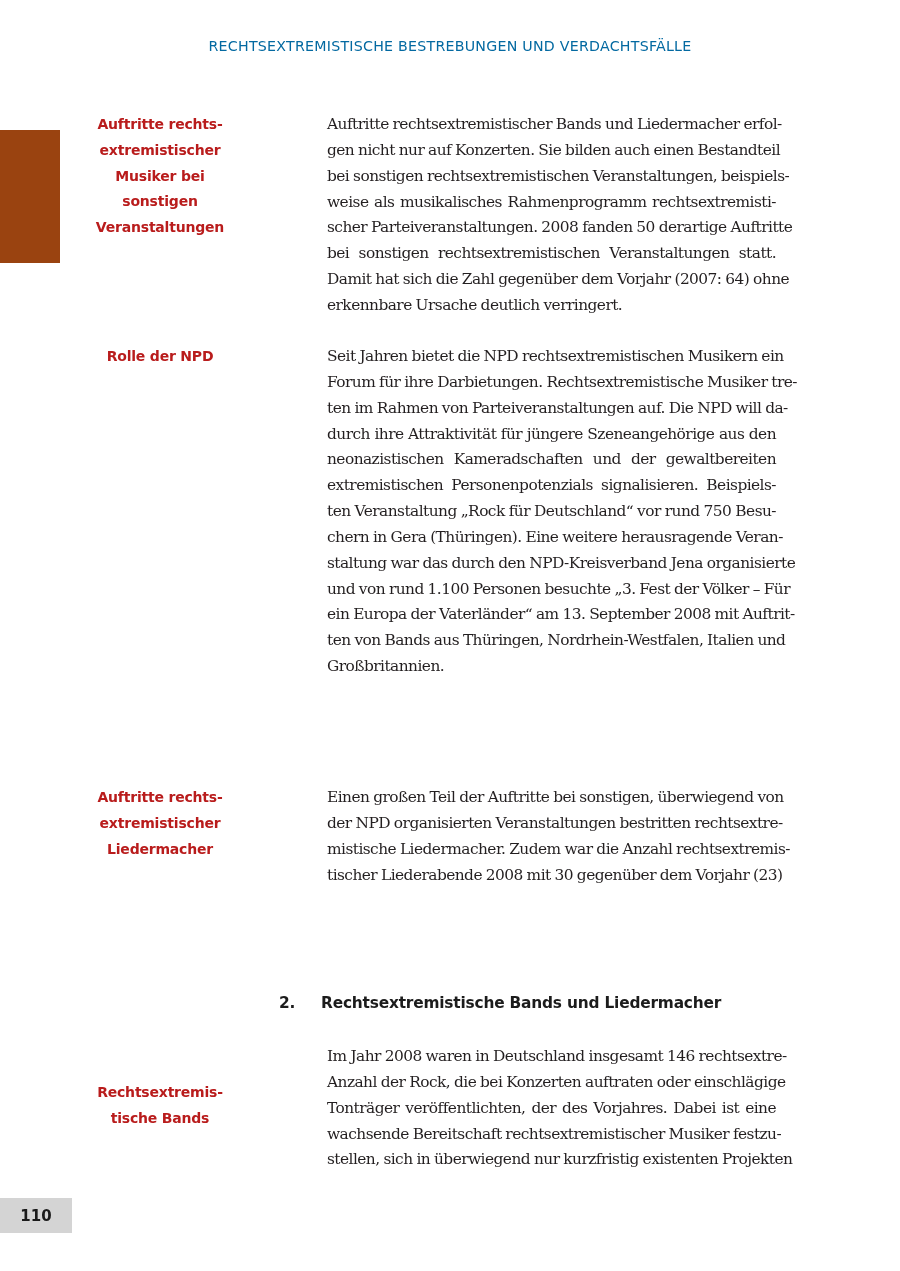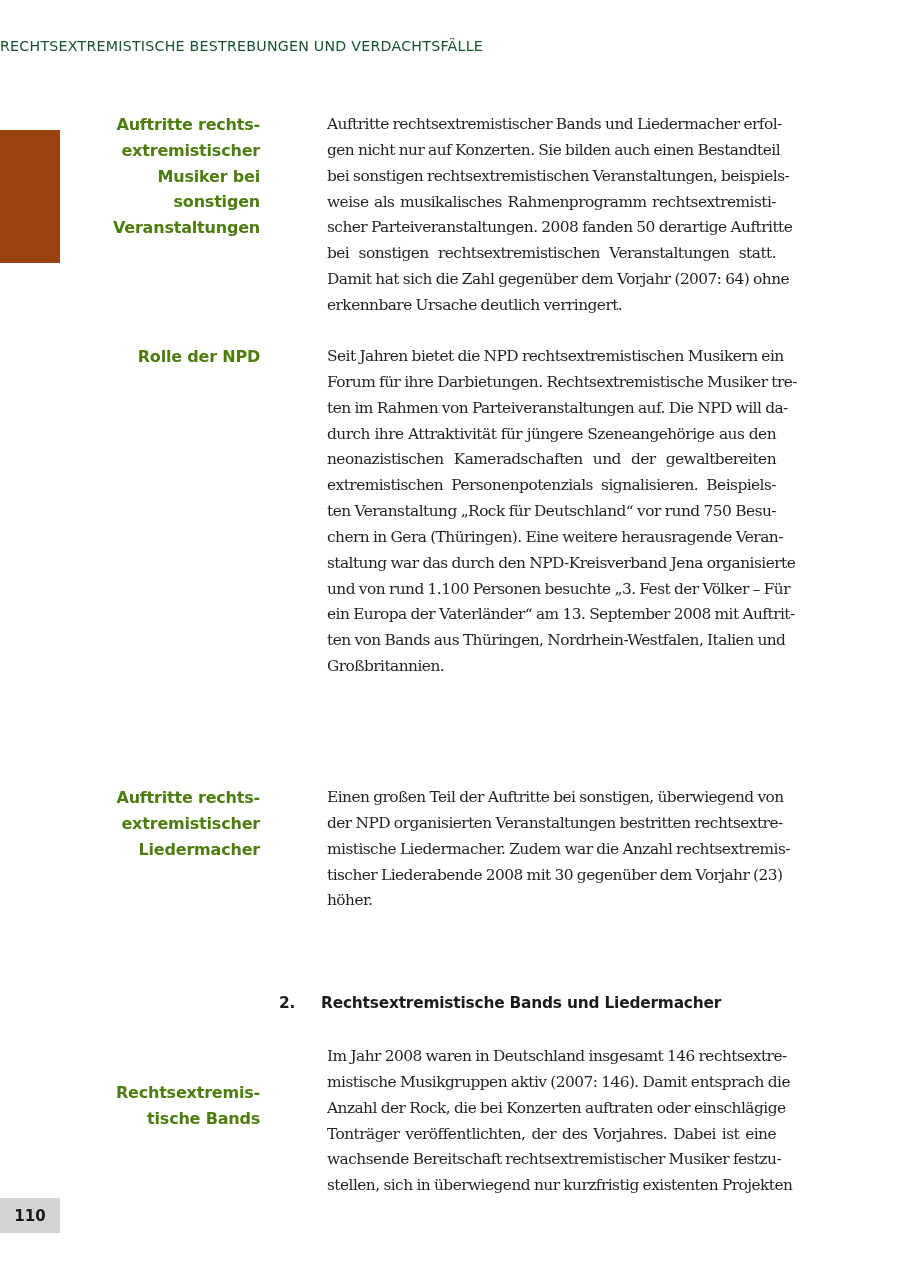--- a/index.html
+++ b/index.html
@@ -12,59 +12,59 @@
       height: 1271px;
       position: relative;
       overflow: hidden;
       color: #231f20;
     }
     .running-head {
       position: absolute;
       top: 38px;
       left: 0;
       width: 900px;
-      text-align: left;
+      text-align: center;
       font-family: "DejaVu Sans", sans-serif;
       font-size: 14.2px;
       letter-spacing: 0.25px;
-      color: #14532d;
+      color: #0369a1;
     }
     .chapter-tab {
       position: absolute;
       left: 0;
       top: 130px;
       width: 60px;
       height: 133px;
       background: #9a4310;
     }
     .page-number-box {
       position: absolute;
       left: 0;
       top: 1198px;
-      width: 60px;
+      width: 72px;
       height: 35px;
       background: #d4d4d4;
       display: flex;
       align-items: center;
       justify-content: center;
       font-family: "DejaVu Sans", sans-serif;
       font-weight: bold;
       font-size: 15px;
       color: #1a1a1a;
     }
     .margin-note {
       position: absolute;
       right: 640px;
       width: 200px;
-      text-align: right;
+      text-align: center;
       font-family: "DejaVu Sans", sans-serif;
       font-weight: bold;
-      font-size: 16px;
+      font-size: 14px;
       line-height: 25.8px;
-      color: #4d7c0f;
+      color: #b91c1c;
       letter-spacing: -0.2px;
     }
     .body-text {
       position: absolute;
       left: 279px;
       width: 497px;
       font-family: "DejaVu Serif", serif;
       font-size: 15.4px;
       line-height: 25.85px;
       text-align: justify;
@@ -145,33 +145,31 @@
 <div class="margin-note" style="top:785px;">
   <div>Auftritte rechts-</div>
   <div>extremistischer</div>
   <div>Liedermacher</div>
 </div>
 <div class="body-text" style="top:785px;">
   <span class="line">Einen großen Teil der Auftritte bei sonstigen, überwiegend von</span>
   <span class="line">der NPD organisierten Veranstaltungen bestritten rechtsextre-</span>
   <span class="line">mistische Liedermacher. Zudem war die Anzahl rechtsextremis-</span>
   <span class="line">tischer Liederabende 2008 mit 30 gegenüber dem Vorjahr (23)</span>
-  <span class="line last">höher.</span>
 </div>
 
 <div class="heading-2">
   <span class="num">2.</span><span>Rechtsextremistische Bands und Liedermacher</span>
 </div>
 
 <div class="margin-note" style="top:1044px;margin-top:36px;">
   <div>Rechtsextremis-</div>
   <div>tische Bands</div>
 </div>
 <div class="body-text" style="top:1044px;">
   <span class="line">Im Jahr 2008 waren in Deutschland insgesamt 146 rechtsextre-</span>
-  <span class="line">mistische Musikgruppen aktiv (2007: 146). Damit entsprach die</span>
   <span class="line">Anzahl der Rock, die bei Konzerten auftraten oder einschlägige</span>
   <span class="line">Tonträger veröffentlichten, der des Vorjahres. Dabei ist eine</span>
   <span class="line">wachsende Bereitschaft rechtsextremistischer Musiker festzu-</span>
   <span class="line">stellen, sich in überwiegend nur kurzfristig existenten Projekten</span>
 </div>
 
 <div class="page-number-box">110</div>
 
 </body></html>

